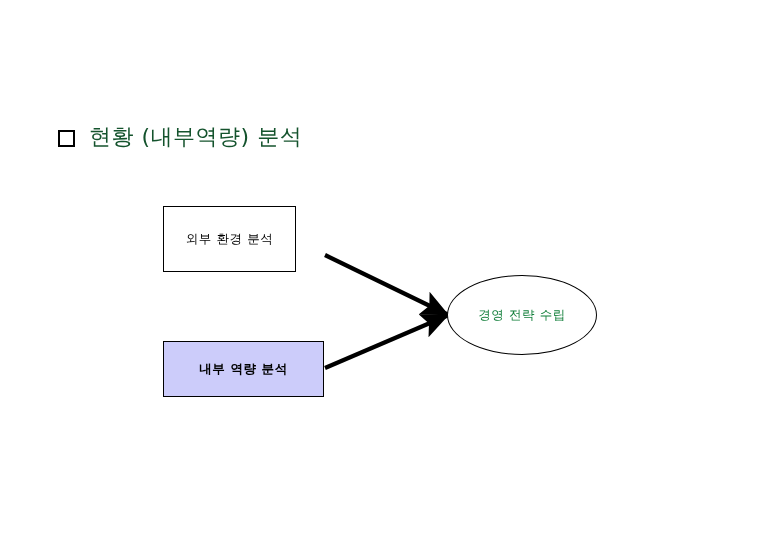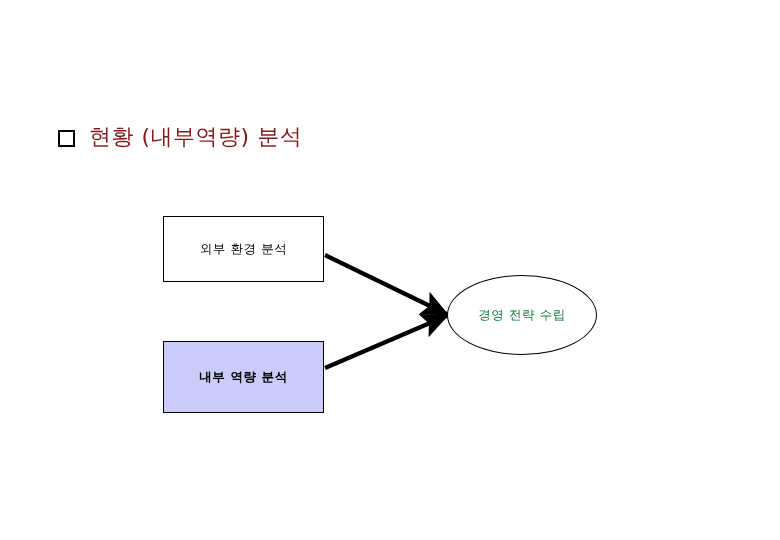--- a/index.html
+++ b/index.html
@@ -45,21 +45,21 @@
     left: 3px;
     top: 3px;
     right: -4px;
     bottom: -4px;
     background: #000000;
     z-index: -1;
   }
   .title-text {
     font-size: 22px;
     line-height: 26px;
-    color: #7f1d1d;
+    color: #14532d;
     font-weight: normal;
     letter-spacing: 0.5px;
   }
 
   
   .diagram {
     position: absolute;
     left: 0;
     top: 0;
     width: 780px;
@@ -81,31 +81,31 @@
     border: 1px solid #000000;
     display: flex;
     align-items: center;
     justify-content: center;
     color: #000000;
     font-size: 12.5px;
     letter-spacing: 0.6px;
   }
   #box-external {
     left: 163px;
-    top: 216px;
-    width: 161px;
+    top: 206px;
+    width: 133px;
     height: 66px;
     background: #ffffff;
     font-weight: normal;
   }
   #box-internal {
     left: 163px;
     top: 341px;
     width: 161px;
-    height: 72px;
+    height: 56px;
     background: #ccccfa;
     font-weight: bold;
   }
 
   
   #ellipse-strategy {
     position: absolute;
     left: 447px;
     top: 275px;
     width: 150px;

